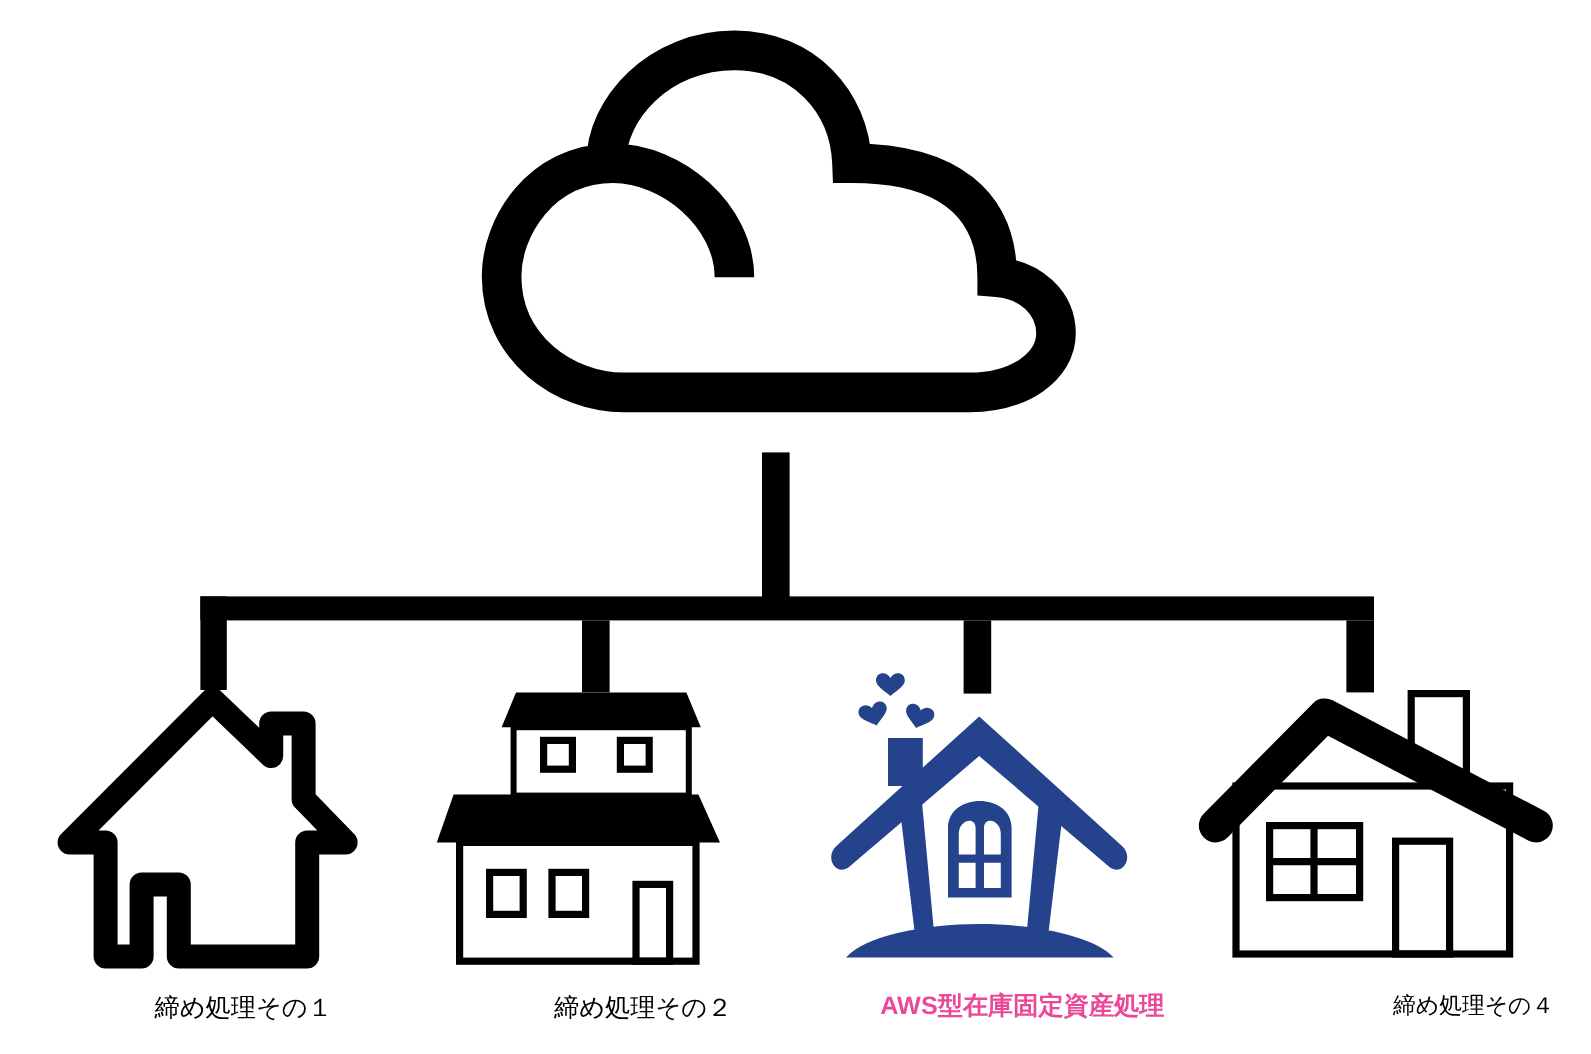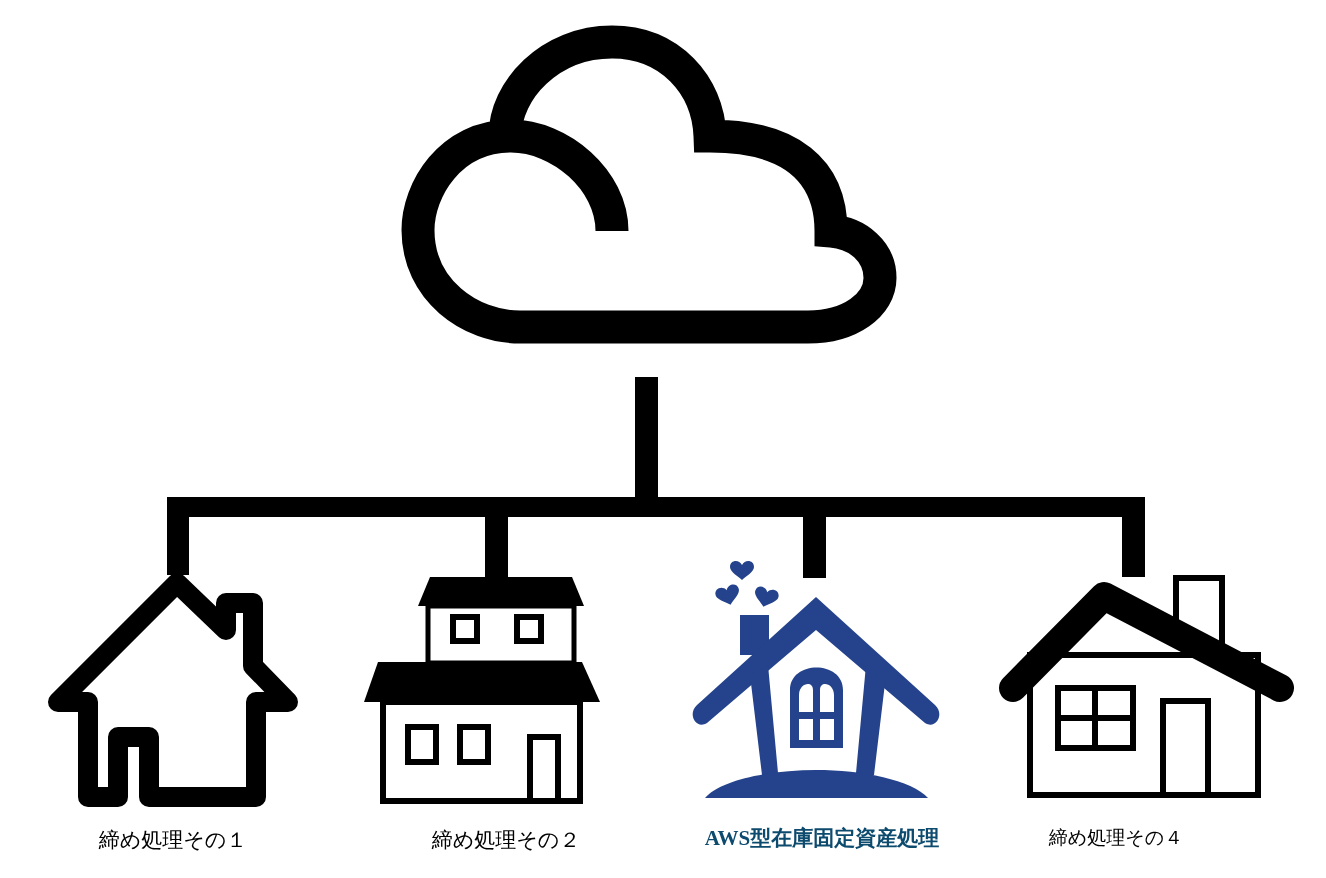--- a/index.html
+++ b/index.html
@@ -4,21 +4,22 @@
 <style>
   html, body { margin: 0; padding: 0; background: #ffffff; }
   body { width: 1326px; height: 878px; position: relative; overflow: hidden; font-family: "DejaVu Sans", sans-serif; }
   .layer { position: absolute; left: 0; top: 0; }
   .label {
     position: absolute;
     font-size: 21px;
     color: #000000;
     white-space: nowrap;
     transform: translateX(-50%);
-    font-family: Liberation Serif, serif;
+    font-family: Liberation Sans, sans-serif;
+    margin-left: 30px;
   }
   .label.highlight { font-weight: bold; }
 </style>
 </head>
 <body>
 
 <svg class="layer" width="1326" height="878" viewBox="0 0 1326 878">
 
   <g fill="none" stroke="#000" stroke-width="33">
     <path d="M612,231 C612,180 560,136 511,136 C450,136 418,190 418,230 C418,290 470,327 520,327 L808,327 C850,327 880,305 880,278 C880,252 858,233 831,231 C831,170 790,136 710,136 C708,85 670,42 612,42 C550,42 505,90 505,136"></path>
@@ -66,14 +67,14 @@
     <polyline points="1013,688 1104,596 1280,688" fill="none" stroke="#000" stroke-width="28" stroke-linecap="round" stroke-linejoin="round"></polyline>
     <rect x="1058" y="688" width="75" height="60" fill="none" stroke="#000" stroke-width="6"></rect>
     <line x1="1095" y1="688" x2="1095" y2="748" stroke="#000" stroke-width="6"></line>
     <line x1="1058" y1="718" x2="1133" y2="718" stroke="#000" stroke-width="6"></line>
     <rect x="1163" y="701" width="45" height="94" fill="none" stroke="#000" stroke-width="6"></rect>
   </g>
 </svg>
 
 <div class="label" style="left:173px; top:826px;">締め処理その１</div>
 <div class="label" style="left:506px; top:826px;">締め処理その２</div>
-<div class="label highlight" style="left:822px; top:824px; color:#0c4a6e;">AWS型在庫固定資産処理</div>
-<div class="label" style="left:1116px; top:825px; font-size:19px;text-align:right;">締め処理その４</div>
+<div class="label highlight" style="left:822px; top:824px; color:#ec4899;">AWS型在庫固定資産処理</div>
+<div class="label" style="left:1198px; top:825px; font-size:19px;text-align:right;">締め処理その４</div>
 
 </body></html>

